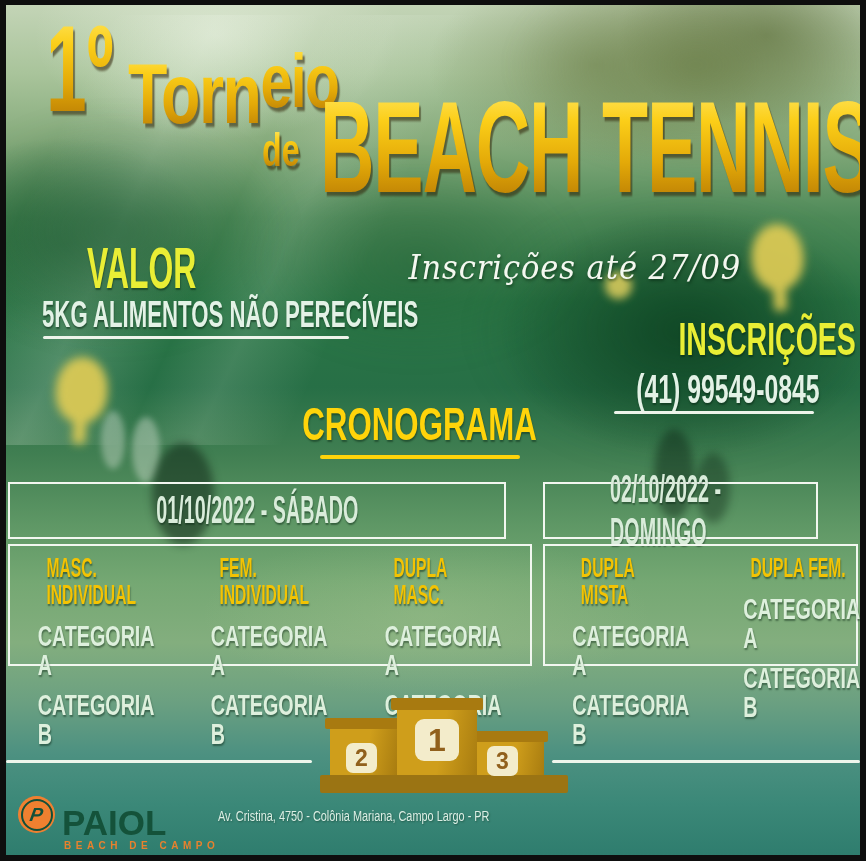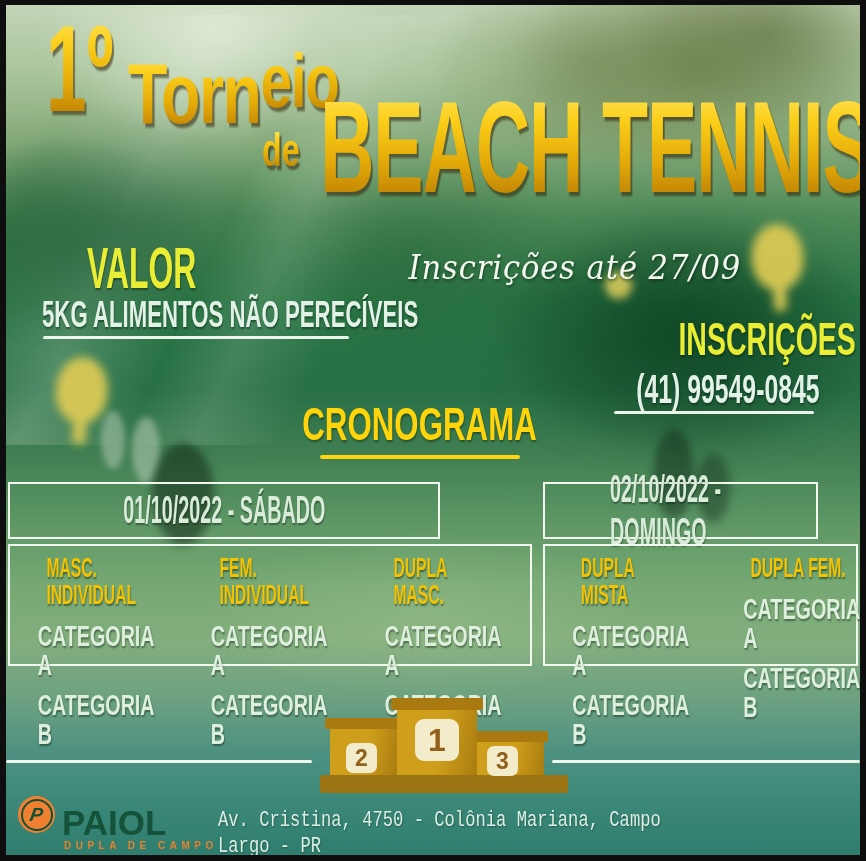--- a/index.html
+++ b/index.html
@@ -68,21 +68,21 @@
            color:#91601c; font-weight:bold; }
 
   .wline { position:absolute; top:755px; height:3px; background:#eef6ec; border-radius:2px; }
 
   .logo-circle { position:absolute; left:12px; top:791px; width:37px; height:37px; border-radius:50%; background:#ef8030; }
   .logo-circle::after { content:""; position:absolute; inset:2.5px; border:2px solid #124f39; border-radius:50%; }
   .logo-glyph { position:absolute; inset:0; display:flex; align-items:center; justify-content:center;
     font-style:italic; font-weight:bold; font-size:19px; color:#124f39; transform:skewX(-10deg); }
   .logo-name { position:absolute; left:56px; top:800px; font-size:35px; font-weight:bold; color:#14523a; line-height:1; }
   .logo-sub  { position:absolute; left:58px; top:836px; font-size:10px; font-weight:bold; color:#e8812d; letter-spacing:4.5px; line-height:1; }
-  .address { position:absolute; left:212px; top:803px; font-size:22px; color:#dcefe5; line-height:1.2; text-shadow:1px 1px 2px rgba(8,35,18,.4);font-family:Liberation Mono, monospace; }
+  .address { position:absolute; left:212px; top:803px; font-size:14px; color:#dcefe5; line-height:1.2; text-shadow:1px 1px 2px rgba(8,35,18,.4); }
 
   .deadline { font-family:"DejaVu Serif", serif; font-style:italic; font-weight:normal; color:#f4f8f0;
     text-shadow:1px 2px 3px rgba(0,30,10,.5); letter-spacing:1px;margin-top:40px; }
 </style>
 </head>
 <body>
 
 <div class="frame">
   <div class="poster">
 
@@ -155,21 +155,21 @@
       <svg width="34" height="70" viewBox="0 0 34 70" style="transform:rotate(6deg);">
         <ellipse cx="17" cy="24" rx="15" ry="23" fill="#ffd40a"></ellipse>
         <rect x="12.5" y="44" width="9" height="23" rx="4" fill="#ffd40a"></rect>
         <circle cx="11" cy="16" r="1.6" fill="#cfa603"></circle>
           <circle cx="22" cy="14" r="1.6" fill="#cfa603"></circle>
         <circle cx="15" cy="28" r="1.6" fill="#cfa603"></circle>
           <circle cx="24" cy="27" r="1.6" fill="#cfa603"></circle>
       </svg>
     </div>
 
-    <div class="day-header" style="left:2px;top:477px;width:432px;text-align:right;">
+    <div class="day-header" style="left:2px;top:477px;width:498px;text-align:right;">
       <div class="day-date"><span class="sp cx52">01/10/2022 - SÁBADO</span></div>
     </div>
     <div class="day-body" style="left:2px;top:539px;width:524px;">
       <div class="col">
         <div class="col-label"><span class="sp cx58">MASC. INDIVIDUAL</span></div>
         <div class="cat"><span class="sp cx68">CATEGORIA A</span></div>
         <div class="cat"><span class="sp cx68">CATEGORIA B</span></div>
       </div>
       <div class="col">
         <div class="col-label"><span class="sp cx58">FEM. INDIVIDUAL</span></div>
@@ -212,19 +212,19 @@
       <div class="pod-cap" style="left:81px;top:9px;width:92px;height:12px;"></div>
       <div class="plate" style="left:105px;top:30px;width:44px;height:42px;border-radius:9px;font-size:32px;">1</div>
       <div class="plate" style="left:36px;top:54px;width:31px;height:30px;border-radius:7px;font-size:23px;">2</div>
       <div class="plate" style="left:177px;top:57px;width:31px;height:30px;border-radius:7px;font-size:23px;">3</div>
     </div>
 
     <div class="logo-circle">
       <span class="logo-glyph">P</span>
     </div>
     <div class="logo-name">PAIOL</div>
-    <div class="logo-sub">DUPLA DE CAMPO</div>
+    <div class="logo-sub">BEACH DE CAMPO</div>
     <div class="address">
       <span class="sp ol cx78">Av. Cristina, 4750 - Colônia Mariana, Campo Largo - PR</span>
     </div>
 
   </div>
 </div>
 
 </body></html>

